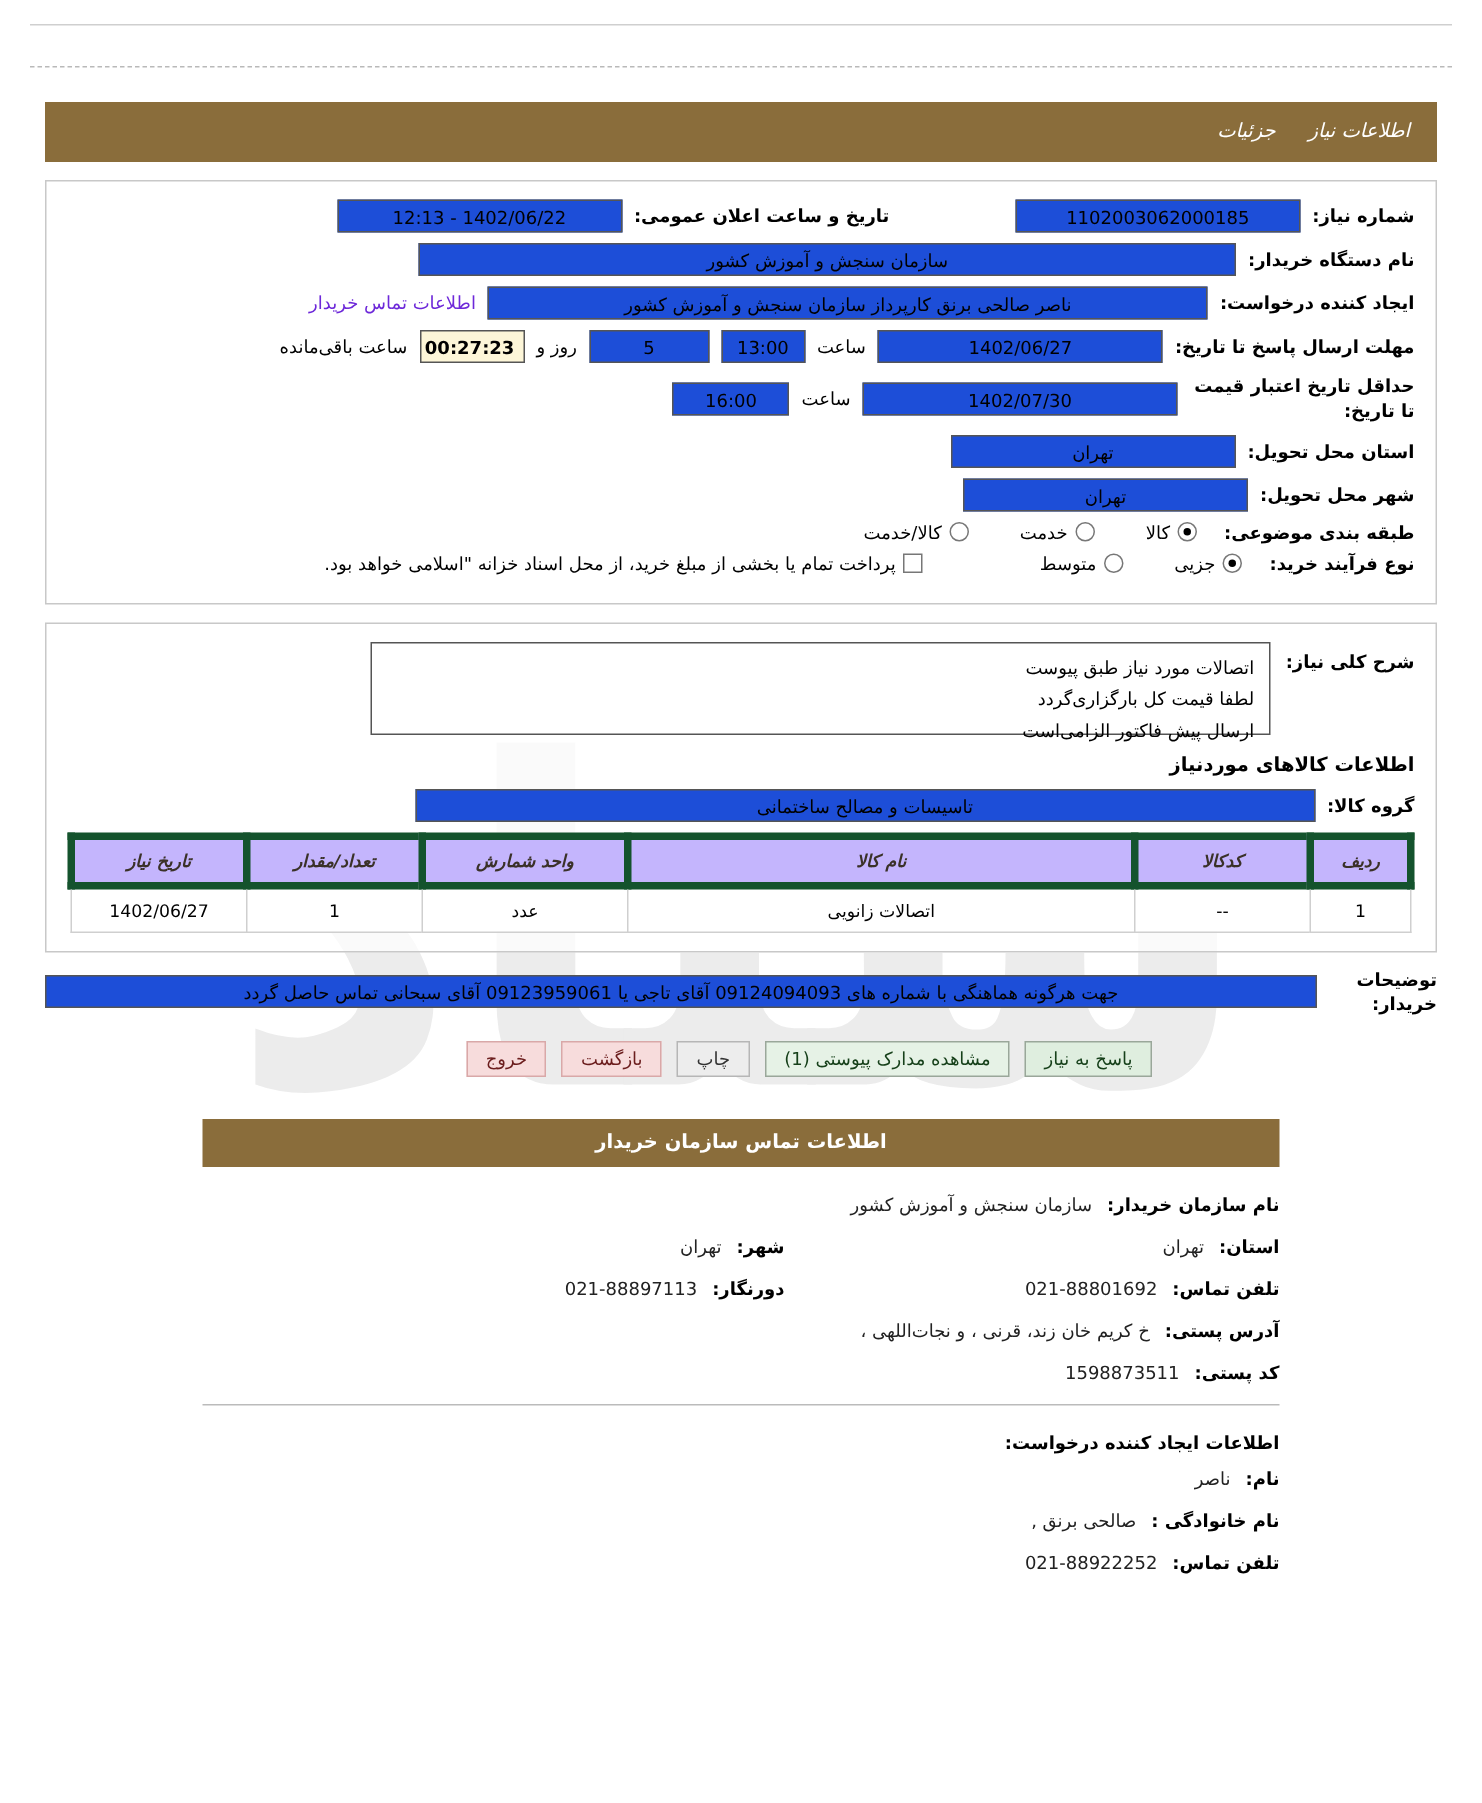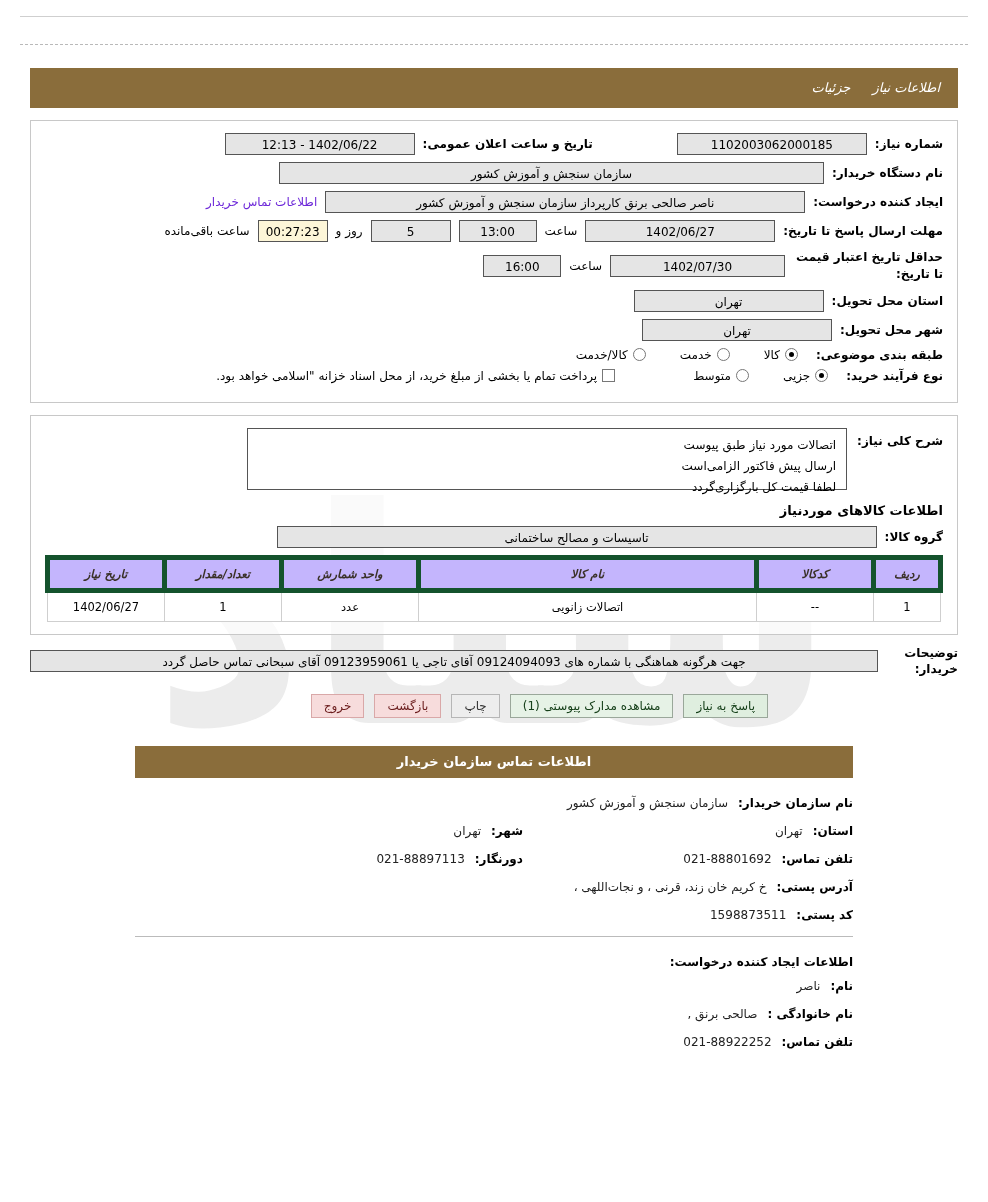--- a/index.html
+++ b/index.html
@@ -74,31 +74,31 @@
     gap: 8px;
   }
   .lbl {
     font-weight: bold;
     font-size: 12px;
     white-space: nowrap;
   }
   .lbl.sm { font-weight: normal; }
   .fld {
     border: 1px solid #555;
-    background: #e5e5e5;
+    background: #1d4ed8;
     height: 22px;
     line-height: 22px;
     padding: 0 6px;
     box-sizing: border-box;
     text-align: center;
     font-size: 12px;
     overflow: hidden;
     white-space: nowrap;
   }
-  .fld.yellow { background: #fdf6d8; font-weight: normal; }
+  .fld.yellow { background: #fdf6d8; font-weight: bold; }
   .link {
     color: #6d28d9;
     text-decoration: none;
     font-size: 12px;
     white-space: nowrap;
   }
   .radio, .check {
     display: inline-block;
     width: 13px; height: 13px;
     border: 1px solid #777;
@@ -233,30 +233,30 @@
     <div class="row">
       <span class="lbl">ایجاد کننده درخواست:</span>
       <span class="fld" style="width:480px">ناصر صالحی برنق  کارپرداز سازمان سنجش و آموزش کشور</span>
       <a href="#" class="link">اطلاعات تماس خریدار</a>
     </div>
 
     <div class="row">
       <span class="lbl">مهلت ارسال پاسخ تا تاریخ:</span>
       <span class="fld" style="width:190px">1402/06/27</span>
       <span class="lbl sm">ساعت</span>
-      <span class="fld" style="width:78px">13:00</span>
+      <span class="fld" style="width:56px">13:00</span>
       <span class="fld" style="width:80px">5</span>
       <span class="lbl sm">روز و</span>
       <span class="fld yellow" style="width:70px">00:27:23</span>
       <span class="lbl sm">ساعت باقی‌مانده</span>
     </div>
 
     <div class="row">
       <span class="lbl" style="width:150px;line-height:1.4;white-space:normal">حداقل تاریخ اعتبار قیمت تا تاریخ:</span>
-      <span class="fld" style="width:175px">1402/07/30</span>
+      <span class="fld" style="width:210px">1402/07/30</span>
       <span class="lbl sm">ساعت</span>
       <span class="fld" style="width:78px">16:00</span>
     </div>
 
     <div class="row">
       <span class="lbl">استان محل تحویل:</span>
       <span class="fld" style="width:190px">تهران</span>
     </div>
 
     <div class="row">
@@ -297,22 +297,22 @@
     </div>
 
   </div>
 
   <div class="panel">
 
     <div style="display:flex;align-items:flex-start;gap:10px">
       <span class="lbl" style="padding-top:6px">شرح کلی نیاز:</span>
       <div class="desc-box" style="width:600px;height:62px">
         <div>اتصالات مورد نیاز طبق پیوست</div>
+        <div>لطفا قیمت کل بارگزاری‌گردد</div>
         <div>ارسال پیش فاکتور الزامی‌است</div>
-        <div>لطفا قیمت کل بارگزاری‌گردد</div>
       </div>
     </div>
 
     <div class="heading">اطلاعات کالاهای موردنیاز</div>
 
     <div class="row">
       <span class="lbl">گروه کالا:</span>
       <span class="fld" style="width:600px">تاسیسات و مصالح ساختمانی</span>
     </div>
 

